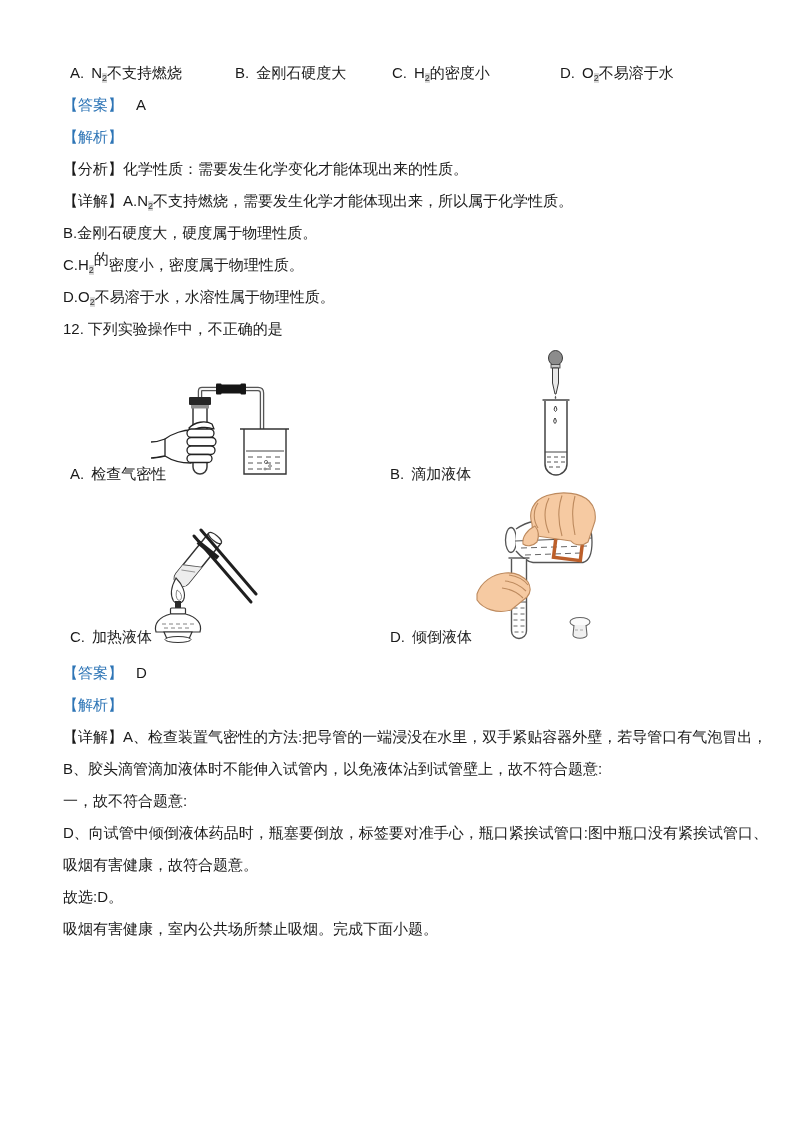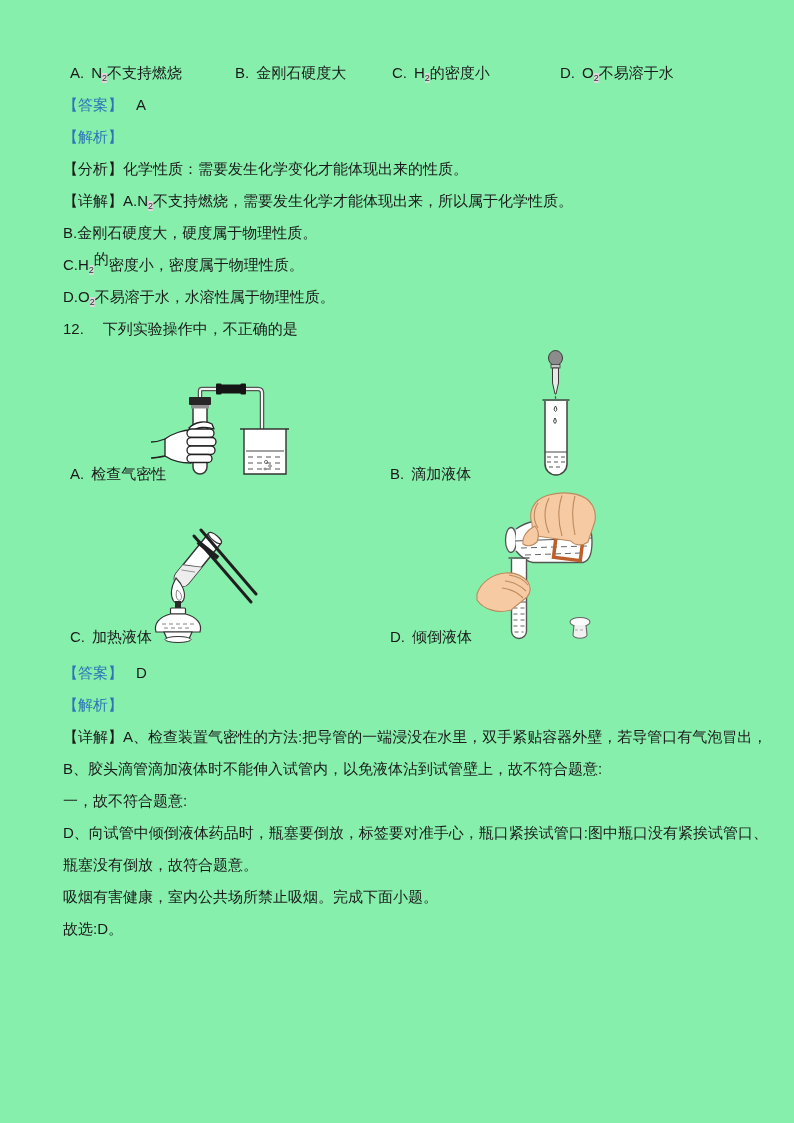--- a/index.html
+++ b/index.html
@@ -1,26 +1,26 @@
 <!DOCTYPE html>
 <html><head>
 <meta charset="utf-8">
 <style>
   html,body{margin:0;padding:0;background:#888;}
   .page{
-    position:relative;width:794px;height:1123px;background:#86efac;
+    position:relative;width:794px;height:1123px;background:#ffffff;
     font-family:"Liberation Sans","DejaVu Sans",sans-serif;
     font-size:15px;color:#1a1a1a;overflow:hidden;margin:0 auto;
   }
   .content{position:absolute;left:0;top:57px;width:794px;}
   .line{height:32px;line-height:32px;padding-left:63px;white-space:nowrap;}
   .optrow{position:relative;height:32px;line-height:32px;white-space:nowrap;}
   .opt{position:absolute;top:0;}
   .olabel{margin-right:7px;}
-  .qnum{margin-right:19px;}
+  .qnum{margin-right:4px;}
   .tag{color:#2e75b6;margin-right:13px;}
   sub{font-size:9px;background:#d9d9d9;color:#333;vertical-align:-3px;line-height:1;}
   .raised{position:relative;top:-6px;}
   .figarea{position:relative;height:312px;width:646px;}
   .fig{position:absolute;}
   .figlabel{position:absolute;height:20px;line-height:20px;white-space:nowrap;}
 </style>
 </head>
 <body>
 
@@ -185,18 +185,18 @@
       <div class="figlabel" style="left:70px;top:282px"><span class="olabel">C.</span><span>加热液体</span></div>
       <div class="figlabel" style="left:390px;top:282px"><span class="olabel">D.</span><span>倾倒液体</span></div>
     </div>
 
     <div class="line"><span class="tag">【答案】</span><span>D</span></div>
     <div class="line"><span class="tag">【解析】</span></div>
     <div class="line"><span>【详解】</span><span>A、检查装置气密性的方法:把导管的一端浸没在水里，双手紧贴容器外壁，若导管口有气泡冒出，</span></div>
     <div class="line">B、胶头滴管滴加液体时不能伸入试管内，以免液体沾到试管壁上，故不符合题意:</div>
     <div class="line">一，故不符合题意:</div>
     <div class="line">D、向试管中倾倒液体药品时，瓶塞要倒放，标签要对准手心，瓶口紧挨试管口:图中瓶口没有紧挨试管口、</div>
-    <div class="line">瓶塞没有倒放，故符合题意。</div>
+    <div class="line">吸烟有害健康，故符合题意。</div>
+    <div class="line">故选:D。</div>
     <div class="line">吸烟有害健康，室内公共场所禁止吸烟。完成下面小题。</div>
-    <div class="line">故选:D。</div>
 
   </div>
 </div>
 
 </body></html>

